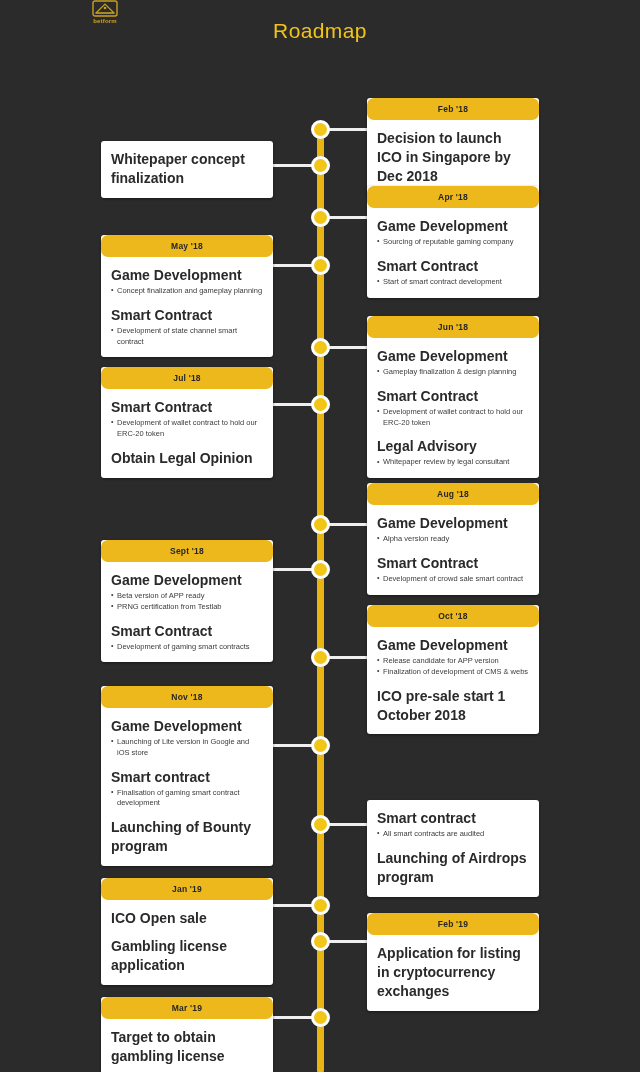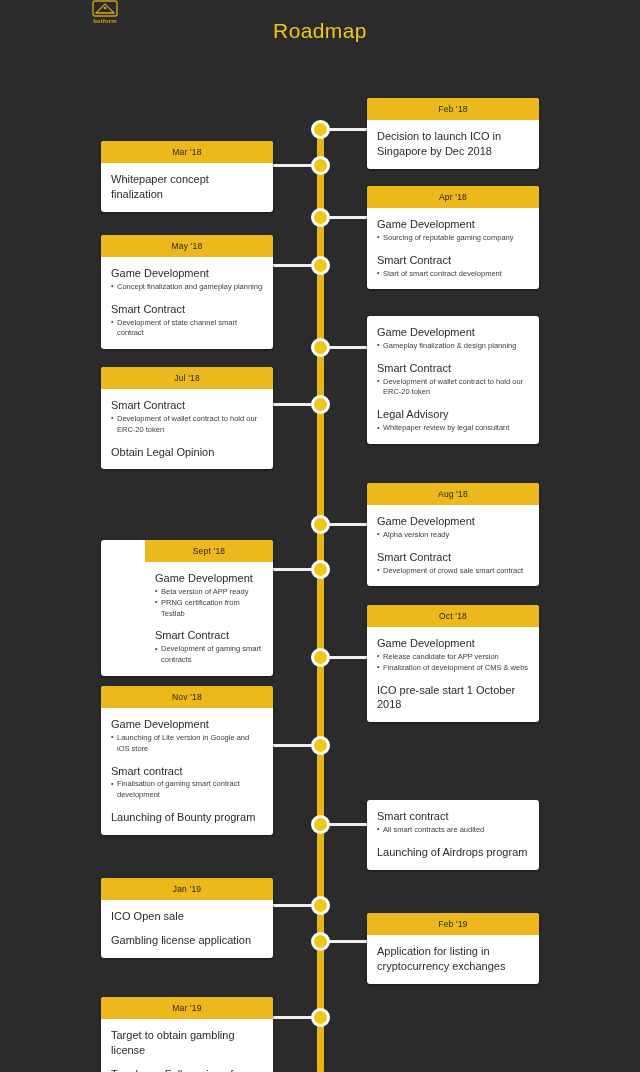--- a/index.html
+++ b/index.html
@@ -106,35 +106,36 @@
     box-shadow: 0 1px 3px rgba(0,0,0,.45);
     z-index: 3;
   }
   .card.left  { left: 101px; }
   .card.right { left: 367px; }
 
   .card-head {
     background: #edb81c;
     color: #262626;
     font-size: 8.5px;
-    font-weight: normal;
+    font-weight: bold;
     text-align: center;
     padding: 6px 4px 6px;
     letter-spacing: .2px;
+    border-radius: 7px;
   }
   .card-body {
     padding: 9px 10px 10px;
   }
 
   .grp { margin-bottom: 9px; }
   .grp:last-child { margin-bottom: 0; }
 
   .grp-title {
-    font-size: 11px;
-    font-weight: normal;
+    font-size: 14px;
+    font-weight: bold;
     color: #2a2a2a;
     line-height: 1.35;
     margin-bottom: 1px;
   }
   .grp-item {
     font-size: 7.5px;
     color: #3c3c3c;
     line-height: 1.45;
     padding-left: 6px;
     position: relative;
@@ -173,21 +174,20 @@
         <div class="card-head">Feb '18</div>
         <div class="card-body">
           <div class="grp plain">
             <div class="grp-title">Decision to launch ICO in Singapore by Dec 2018</div>
           </div>
         </div>
       </div>
       <div class="node" style="top: 70px;"></div>
       <div class="connector left" style="top: 78px; width: 48px;"></div>
       <div class="card left" style="top: 55px;">
-        <div class="card-head">Mar '18</div>
         <div class="card-body">
           <div class="grp plain">
             <div class="grp-title">Whitepaper concept finalization</div>
           </div>
         </div>
       </div>
       <div class="node" style="top: 122px;"></div>
       <div class="connector right" style="top: 130px; width: 48px;"></div>
       <div class="card right" style="top: 100px;">
         <div class="card-head">Apr '18</div>
@@ -213,20 +213,21 @@
           </div>
           <div class="grp">
             <div class="grp-title">Smart Contract</div>
             <div class="grp-item">Development of state channel smart contract</div>
           </div>
         </div>
       </div>
       <div class="node" style="top: 252px;"></div>
       <div class="connector right" style="top: 260px; width: 48px;"></div>
       <div class="card right" style="top: 230px;">
+        <div class="card-head">Jun '18</div>
         <div class="card-body">
           <div class="grp">
             <div class="grp-title">Game Development</div>
             <div class="grp-item">Gameplay finalization &amp; design planning</div>
           </div>
           <div class="grp">
             <div class="grp-title">Smart Contract</div>
             <div class="grp-item">Development of wallet contract to hold our ERC-20 token</div>
           </div>
           <div class="grp">
@@ -259,21 +260,21 @@
             <div class="grp-item">Alpha version ready</div>
           </div>
           <div class="grp">
             <div class="grp-title">Smart Contract</div>
             <div class="grp-item">Development of crowd sale smart contract</div>
           </div>
         </div>
       </div>
       <div class="node" style="top: 474px;"></div>
       <div class="connector left" style="top: 482px; width: 48px;"></div>
-      <div class="card left" style="top: 454px; padding-left: 44px;">
+      <div class="card left" style="top: 454px;">
         <div class="card-head">Sept '18</div>
         <div class="card-body">
           <div class="grp">
             <div class="grp-title">Game Development</div>
             <div class="grp-item">Beta version of APP ready</div>
             <div class="grp-item">PRNG certification from Testlab</div>
           </div>
           <div class="grp">
             <div class="grp-title">Smart Contract</div>
             <div class="grp-item">Development of gaming smart contracts</div>

